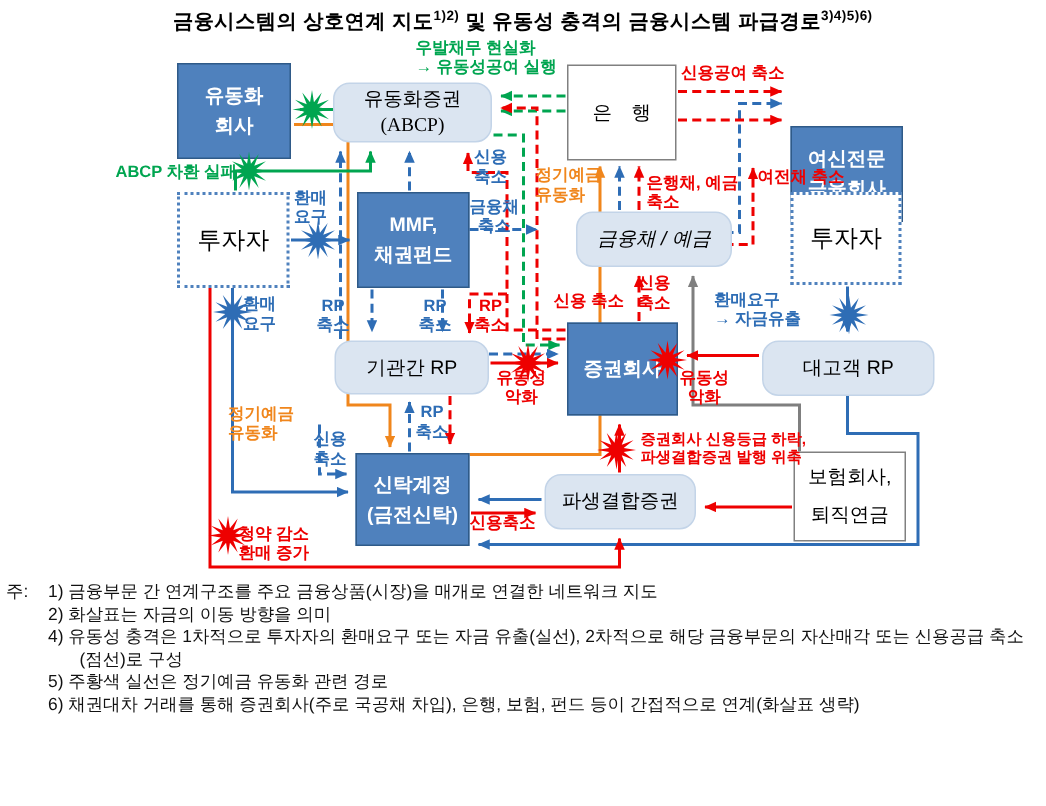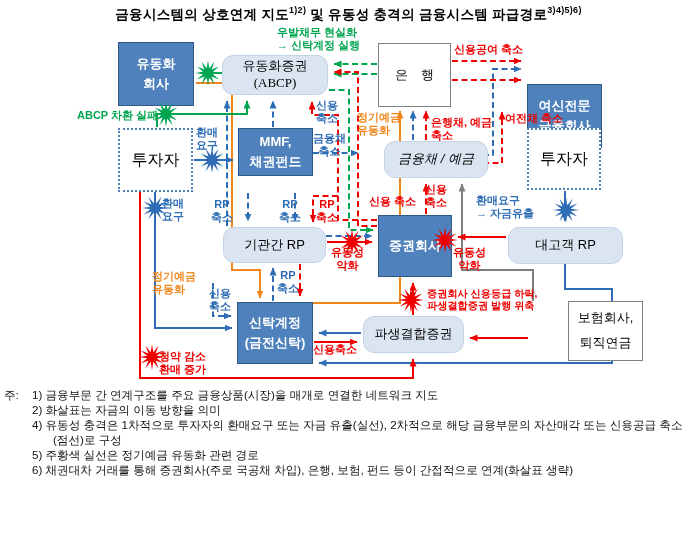--- a/index.html
+++ b/index.html
@@ -122,36 +122,36 @@
 
   <div id="nodes-layer">
       <div class="node dark" style="left: 118px; top: 42px; width: 76px; height: 64px;">유동화
 회사</div>
       <div class="node light" style="left: 222px; top: 55px; width: 106px; height: 40px; font-family: Liberation Serif, serif;">유동화증권
 (ABCP)</div>
       <div class="node plain" style="left: 378px; top: 43px; width: 73px; height: 64px;">은　행</div>
       <div class="node dark" style="left: 527px; top: 43px; width: 75px; height: 64px; margin-top: 41px;">여신전문
 금융회사</div>
       <div class="node dotted" style="left: 118px; top: 128px; width: 75px; height: 64px;">투자자</div>
-      <div class="node dark" style="left: 238px; top: 128px; width: 75px; height: 48px;">MMF,
+      <div class="node dark" style="left: 238px; top: 128px; width: 75px; height: 64px;">MMF,
 채권펀드</div>
       <div class="node light" style="left: 384px; top: 141px; width: 104px; height: 37px; font-style: italic;">금융채 / 예금</div>
       <div class="node dotted" style="left: 527px; top: 128px; width: 74px; height: 62px;">투자자</div>
       <div class="node light" style="left: 223px; top: 227px; width: 103px; height: 36px;">기관간 RP</div>
       <div class="node dark" style="left: 378px; top: 215px; width: 74px; height: 62px;">증권회사</div>
       <div class="node light" style="left: 508px; top: 227px; width: 115px; height: 37px;">대고객 RP</div>
       <div class="node dark" style="left: 237px; top: 302px; width: 76px; height: 62px;">신탁계정
 (금전신탁)</div>
       <div class="node light" style="left: 363px; top: 316px; width: 101px; height: 37px;">파생결합증권</div>
-      <div class="node plain" style="left: 529px; top: 301px; width: 75px; height: 60px; margin-left: 39px;">보험회사,
+      <div class="node plain" style="left: 529px; top: 301px; width: 75px; height: 60px;">보험회사,
 퇴직연금</div>
     </div>
   <div id="labels-layer">
       <div class="edge-label lbl-green" style="left: 277px; top: 26px; text-align: left;">우발채무 현실화
-→ 신탁계정 실행</div>
+→ 유동성공여 실행</div>
       <div class="edge-label lbl-red" style="left: 454px; top: 43px; text-align: left;">신용공여 축소</div>
       <div class="edge-label lbl-green" style="left: 77px; top: 109px; text-align: left;">ABCP 차환 실패</div>
       <div class="edge-label lbl-blue" style="left: 196px; top: 126px; text-align: center;">환매
 요구</div>
       <div class="edge-label lbl-blue" style="left: 316px; top: 99px; text-align: center;">신용
 축소</div>
       <div class="edge-label lbl-orange" style="left: 357px; top: 111px; text-align: left;">정기예금
 유동화</div>
       <div class="edge-label lbl-red" style="left: 431px; top: 116px; text-align: left;">은행채, 예금
 축소</div>

